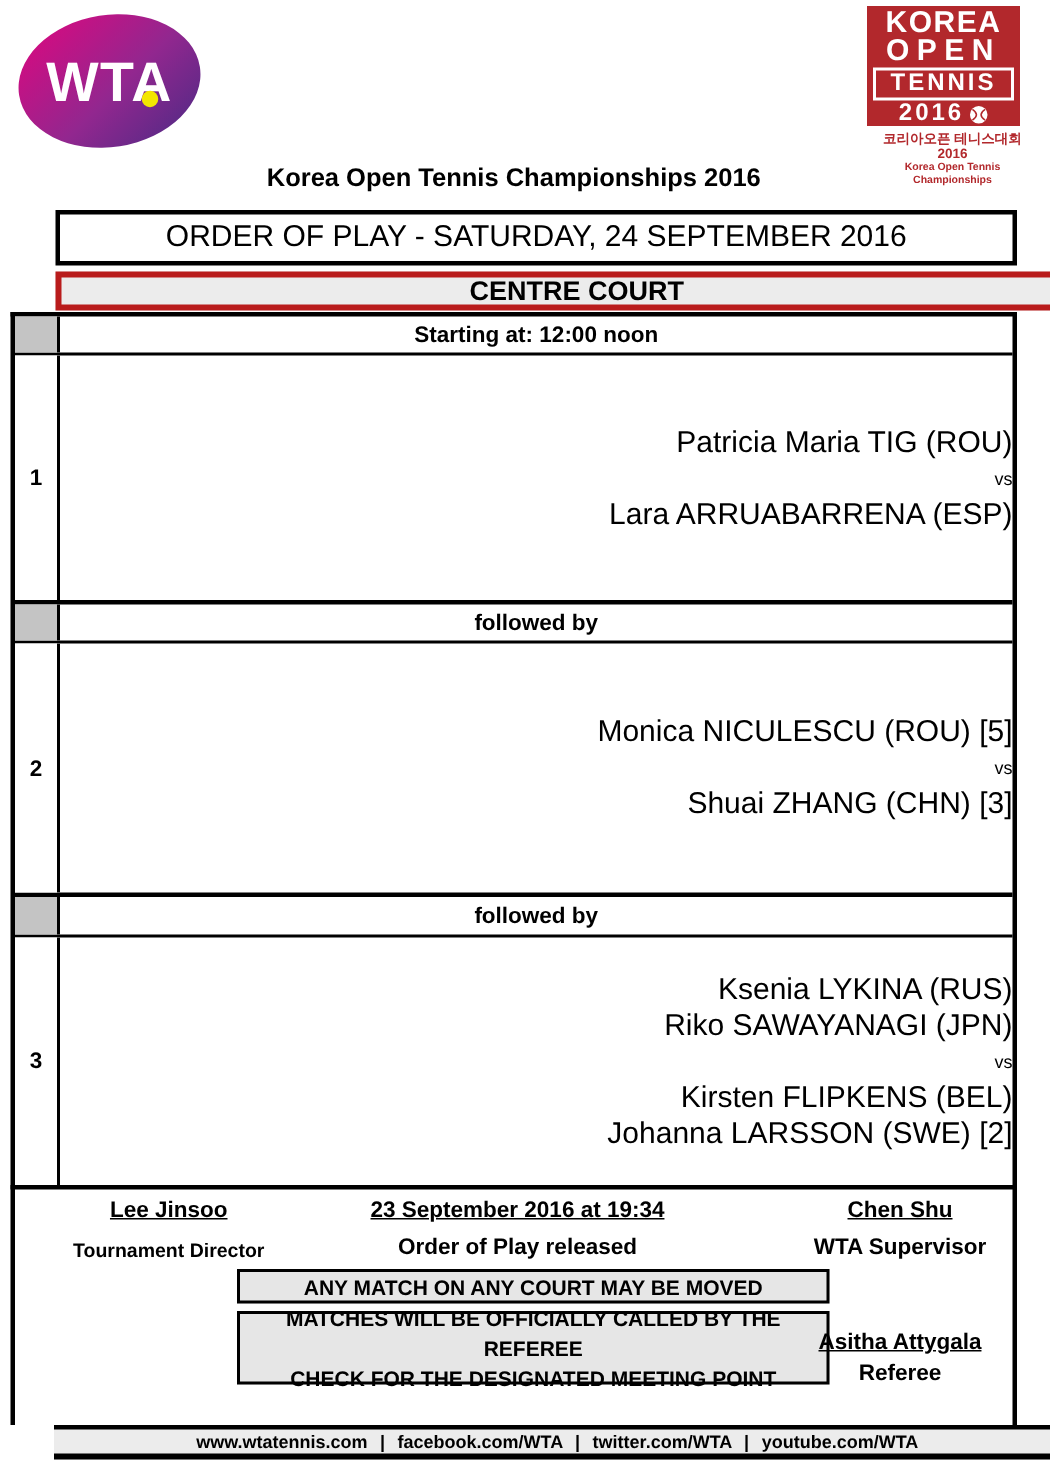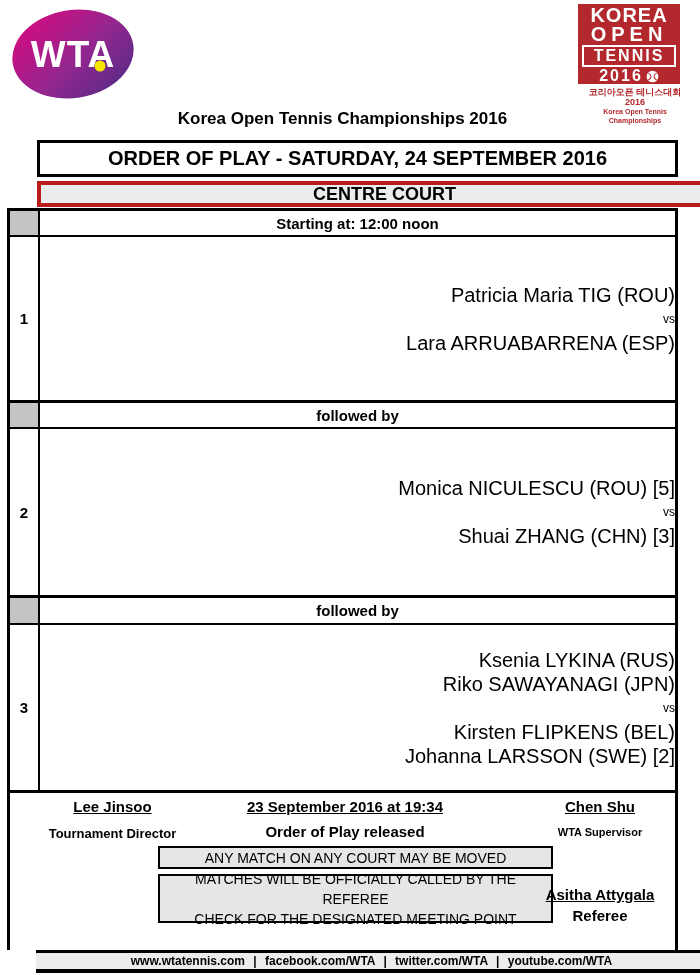--- a/index.html
+++ b/index.html
@@ -17,21 +17,21 @@
   .k-year-row{display:flex;align-items:center;justify-content:center;gap:3px;margin-top:0px;}
   .k-year-row span{color:#fff;font-weight:800;font-size:16px;line-height:18px;letter-spacing:2px;}
   .k-kr{color:#b2282c;font-weight:bold;font-size:9px;line-height:10px;text-align:center;margin-top:3px;}
   .k-en{color:#b2282c;font-weight:bold;font-size:7px;line-height:9px;text-align:center;}
 
   
   .title{position:absolute;left:7px;top:109px;width:671px;text-align:center;
          font-size:17px;font-weight:bold;}
   .oop{position:absolute;left:37px;top:140px;width:641px;height:37px;box-sizing:border-box;
        border:3px solid #000;display:flex;align-items:center;justify-content:center;
-       font-size:20px;font-weight:bold;}
+       font-size:20px;font-weight:normal;}
   .cc{position:absolute;left:37px;top:181px;width:695px;height:26px;box-sizing:border-box;
       border:4px solid #b91c1c;background:#ececec;display:flex;align-items:center;justify-content:center;
       font-size:18px;font-weight:bold;}
 
   
   .sched{position:absolute;left:7px;top:208px;width:671px;box-sizing:border-box;
          border:3px solid #000;border-bottom:none;}
   .row{display:flex;box-sizing:border-box;}
   .lcell{width:30px;flex:0 0 30px;border-right:2px solid #000;box-sizing:border-box;
          display:flex;align-items:center;justify-content:center;}
@@ -56,21 +56,21 @@
   .fleft{left:20px;top:5px;width:165px;}
   .fcenter{left:160px;top:5px;width:350px;}
   .fright{left:515px;top:5px;width:150px;}
   .freferee{left:515px;top:93px;width:150px;}
   .fname{font-size:15px;font-weight:bold;text-decoration:underline;line-height:18px;}
   .ftitle{font-size:13px;font-weight:bold;line-height:16px;margin-top:10px;}
   .freferee .fname{font-size:15px;}
   .freferee .ftitle{font-size:15px;margin-top:4px;}
   .notice{position:absolute;left:148px;width:395px;box-sizing:border-box;border:2px solid #000;
           background:#e6e6e6;display:flex;flex-direction:column;align-items:center;justify-content:center;
-          font-weight:normal;font-size:14px;line-height:20px;text-align:center;}
+          font-weight:bold;font-size:14px;line-height:20px;text-align:center;}
   .n1{top:53px;height:23px;}
   .n2{top:81px;height:49px;}
 
   
   .links{position:absolute;left:7px;top:950px;width:671px;height:23px;box-sizing:border-box;
          border-top:3px solid #000;border-bottom:4px solid #000;background:#ececec;
          display:flex;align-items:center;justify-content:center;
          font-size:12px;font-weight:bold;word-spacing:5px;margin-left:29px;}
 </style>
 </head>
@@ -169,21 +169,21 @@
     <div class="fcol fleft">
       <div class="fname">Lee Jinsoo</div>
       <div class="ftitle">Tournament Director</div>
     </div>
     <div class="fcol fcenter">
       <div class="fname">23 September 2016 at 19:34</div>
       <div class="ftitle" style="font-size:15px;margin-top:8px;">Order of Play released</div>
     </div>
     <div class="fcol fright">
       <div class="fname">Chen Shu</div>
-      <div class="ftitle" style="font-size:11px;margin-top:8px;">WTA Supervisor</div>
+      <div class="ftitle" style="font-size:15px;margin-top:8px;">WTA Supervisor</div>
     </div>
 
     <div class="notice n1">ANY MATCH ON ANY COURT MAY BE MOVED</div>
     <div class="notice n2">
       <div>MATCHES WILL BE OFFICIALLY CALLED BY THE REFEREE</div>
       <div>CHECK FOR THE DESIGNATED MEETING POINT</div>
     </div>
 
     <div class="fcol freferee">
       <div class="fname">Asitha Attygala</div>

